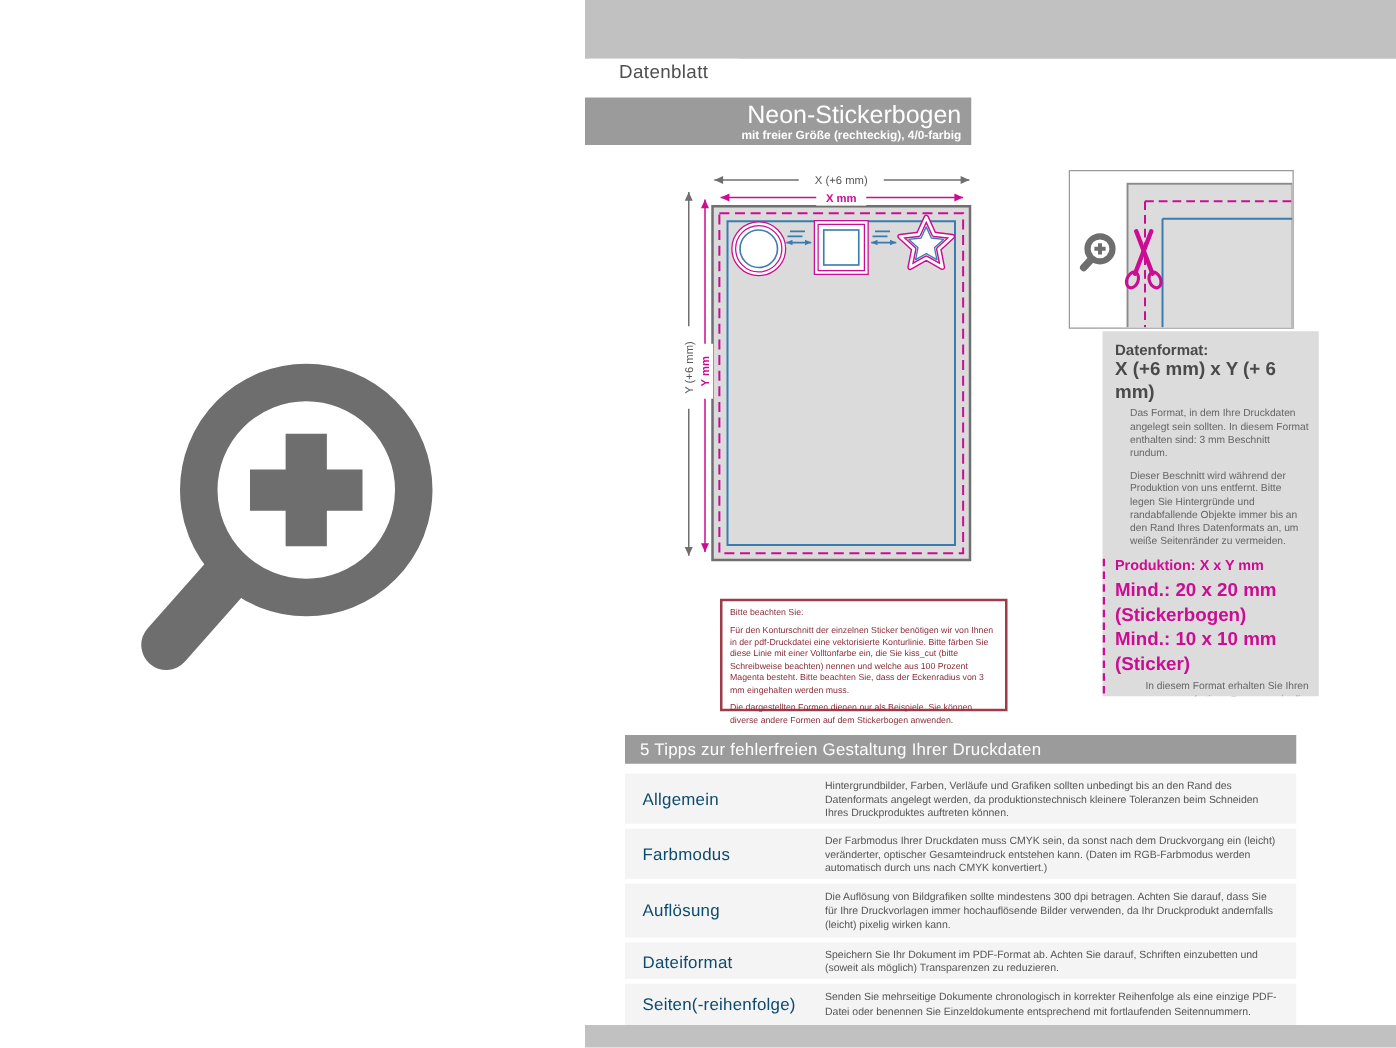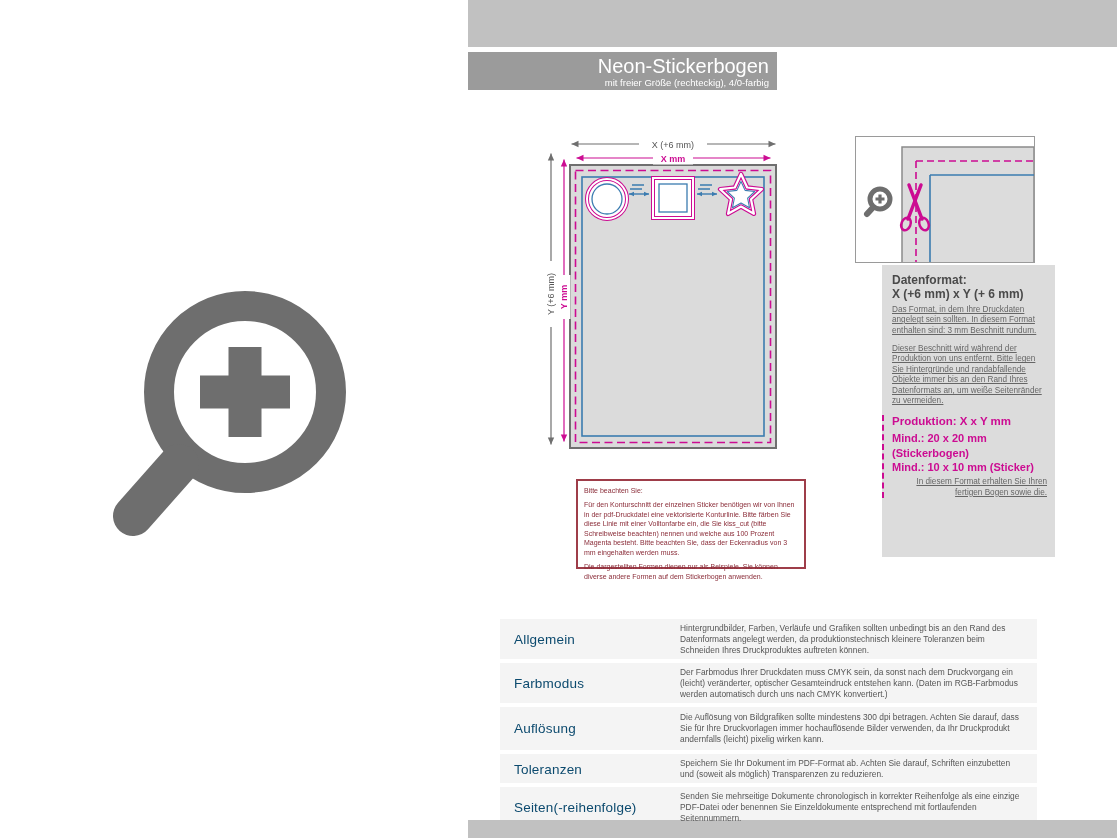--- a/index.html
+++ b/index.html
@@ -10,66 +10,66 @@
   }
   .page{position:absolute;left:468px;top:0;width:649px;height:838px;background:#fff;}
   .band{position:absolute;left:0;width:649px;background:#c1c1c1;}
   .band.top{top:0;height:47px;}
   .band.bottom{top:820px;height:18px;}
   .tab{
     position:absolute;left:3px;top:47px;width:120px;height:21px;background:#fff;
     color:#4f4f4f;font-size:15px;text-align:center;line-height:21px;letter-spacing:.3px;
   }
   .title-bar{
-    position:absolute;left:0;top:52px;width:309px;height:38px;background:#9b9b9b;
+    position:absolute;left:0;top:78px;width:309px;height:38px;background:#9b9b9b;
     color:#fff;text-align:right;box-sizing:border-box;padding:3px 8px 0 0;
   }
   .title-bar .title{font-size:20px;line-height:22px;font-weight:400;}
-  .title-bar .subtitle{font-size:9.5px;line-height:11px;}
+  .title-bar .subtitle{font-size:9.5px;line-height:11px;font-weight:bold;}
   .diagram-svg{position:absolute;left:65px;top:133px;}
   .note-box{
     position:absolute;left:108px;top:479px;width:230px;height:90px;background:#fff;
     border:2px solid #9e3d49;box-sizing:border-box;padding:5px 6px;
     color:#8a2c38;font-size:7px;line-height:1.35;
   }
   .note-box .nb-title{margin-bottom:5px;}
   .note-box p{margin:0 0 5px 0;}
   .corner-box{
     position:absolute;left:387px;top:136px;width:180px;height:127px;background:#fff;
     border:1px solid #9a9a9a;box-sizing:border-box;overflow:hidden;
   }
   .info-box{
     position:absolute;left:414px;top:265px;width:173px;height:292px;background:#dcdcdc;
     box-sizing:border-box;padding:8px 8px 0 10px;overflow:hidden;
   }
   .if-title{font-size:12px;font-weight:bold;color:#4a4a4a;line-height:1.2;}
-  .if-value{font-size:12px;font-weight:bold;color:#4a4a4a;line-height:1.2;margin-bottom:3px;}
-  .if-body{font-size:8.2px;color:#666;line-height:1.27;margin:0 0 8px 0;text-decoration:underline;}
+  .if-value{font-size:15px;font-weight:bold;color:#4a4a4a;line-height:1.2;margin-bottom:3px;}
+  .if-body{font-size:8.2px;color:#666;line-height:1.27;margin:0 0 8px 12px;}
   .if-block{margin-left:-10px;padding-left:8px;margin-top:9px;}
   .magenta-block{border-left:2px dashed #cc0c92;}
   .blue-block{border-left:2.5px solid #2e87c3;}
   .if-sub{font-size:11.5px;font-weight:bold;line-height:1.2;margin-bottom:2px;}
   .c-magenta{color:#cc0c92;}
   .c-blue{color:#2e87c3;}
-  .if-min{font-size:11px;font-weight:bold;color:#cc0c92;line-height:1.3;}
+  .if-min{font-size:15px;font-weight:bold;color:#cc0c92;line-height:1.3;}
   .if-min.first{margin-top:2px;}
   .if-body.tight{margin-top:3px;margin-bottom:0;text-align:right;}
   .if-note{font-size:8px;font-weight:bold;color:#2e87c3;margin-top:1px;}
   .tips-header{
     position:absolute;left:32px;top:588px;width:537px;height:23px;background:#9b9b9b;
     color:#fff;font-size:13.5px;line-height:23px;box-sizing:border-box;padding-left:12px;
     letter-spacing:.2px;
   }
   .tips-rows{position:absolute;left:32px;top:619px;width:537px;}
   .tip-row{
     width:537px;background:#f4f4f4;display:grid;grid-template-columns:160px 1fr;
     margin-bottom:4px;box-sizing:border-box;
   }
   .tip-label{font-size:13.5px;color:#0c4a6e;align-self:center;padding-left:14px;letter-spacing:.2px;}
-  .tip-text{font-size:8.4px;color:#555;line-height:1.32;align-self:center;padding:4px 12px 4px 0;margin-left:20px;}
+  .tip-text{font-size:8.4px;color:#555;line-height:1.32;align-self:center;padding:4px 12px 4px 0;}
   .r1{height:40px;} .r2{height:40px;} .r3{height:43px;} .r4{height:29px;} .r5{height:33px;}
   .big-magnifier{position:absolute;left:95px;top:272px;}
   svg text{font-family:"Liberation Sans",sans-serif;}
 </style>
 </head>
 <body>
 
 <svg class="big-magnifier" width="280" height="300" viewBox="0 0 280 300">
   <circle cx="150" cy="120" r="86" fill="#ffffff" stroke="#6e6e6e" stroke-width="30"></circle>
   <path d="M150,75 V165 M105,120 H195" stroke="#6e6e6e" stroke-width="33" fill="none"></path>
@@ -185,36 +185,37 @@
 
     <div class="if-block magenta-block">
       <div class="if-sub c-magenta">Produktion: X x Y mm</div>
       <div class="if-min first">Mind.: 20 x 20 mm (Stickerbogen)</div>
       <div class="if-min">Mind.: 10 x 10 mm (Sticker)</div>
       <p class="if-body tight">In diesem Format erhalten Sie Ihren fertigen Bogen sowie die.</p>
     </div>
 
   </div>
 
+  <div class="tips-header">5 Tipps zur fehlerfreien Gestaltung Ihrer Druckdaten</div>
 
   <div class="tips-rows">
     <div class="tip-row r1">
       <div class="tip-label">Allgemein</div>
       <div class="tip-text">Hintergrundbilder, Farben, Verläufe und Grafiken sollten unbedingt bis an den Rand des Datenformats angelegt werden, da produktionstechnisch kleinere Toleranzen beim Schneiden Ihres Druckproduktes auftreten können.</div>
     </div>
     <div class="tip-row r2">
       <div class="tip-label">Farbmodus</div>
       <div class="tip-text">Der Farbmodus Ihrer Druckdaten muss CMYK sein, da sonst nach dem Druckvorgang ein (leicht) veränderter, optischer Gesamteindruck entstehen kann. (Daten im RGB-Farbmodus werden automatisch durch uns nach CMYK konvertiert.)</div>
     </div>
     <div class="tip-row r3">
       <div class="tip-label">Auflösung</div>
       <div class="tip-text">Die Auflösung von Bildgrafiken sollte mindestens 300 dpi betragen. Achten Sie darauf, dass Sie für Ihre Druckvorlagen immer hochauflösende Bilder verwenden, da Ihr Druckprodukt andernfalls (leicht) pixelig wirken kann.</div>
     </div>
     <div class="tip-row r4">
-      <div class="tip-label">Toleranzen</div>
+      <div class="tip-label">Dateiformat</div>
       <div class="tip-text">Speichern Sie Ihr Dokument im PDF-Format ab. Achten Sie darauf, Schriften einzubetten und (soweit als möglich) Transparenzen zu reduzieren.</div>
     </div>
     <div class="tip-row r5">
       <div class="tip-label">Seiten(-reihenfolge)</div>
       <div class="tip-text">Senden Sie mehrseitige Dokumente chronologisch in korrekter Reihenfolge als eine einzige PDF-Datei oder benennen Sie Einzeldokumente entsprechend mit fortlaufenden Seitennummern.</div>
     </div>
   </div>
 
 </div>
 

